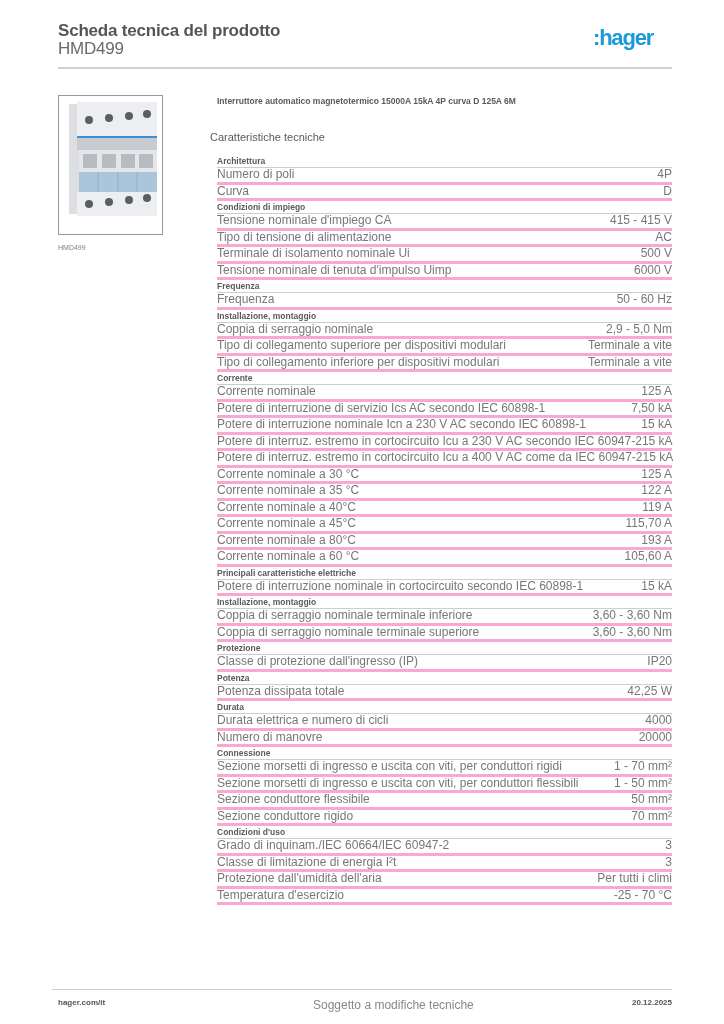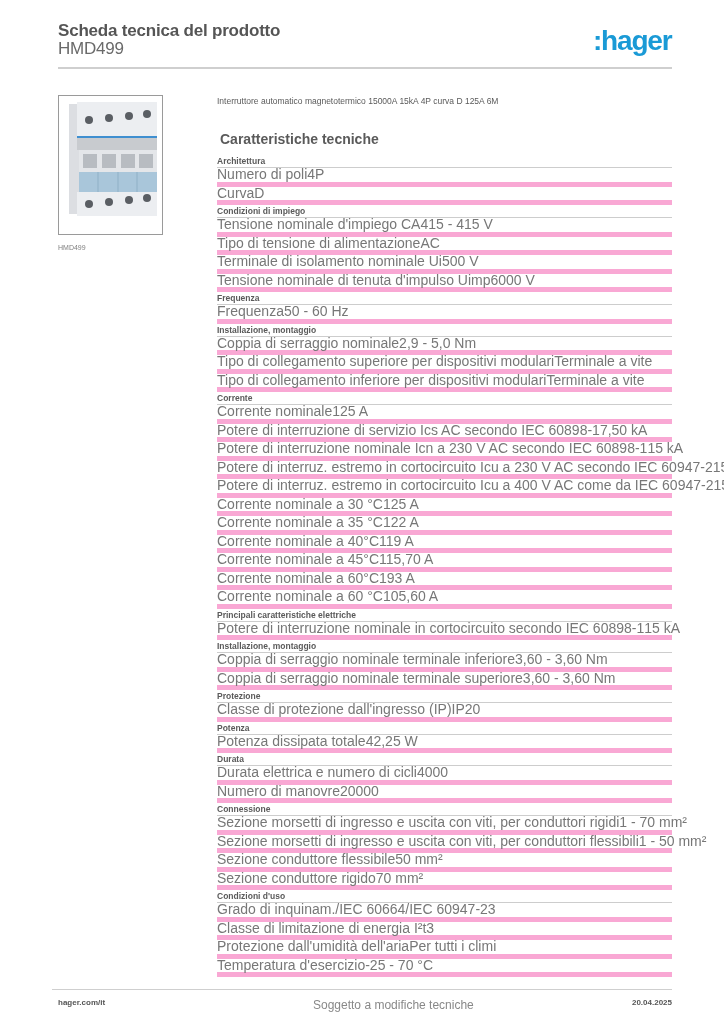--- a/index.html
+++ b/index.html
@@ -1,32 +1,32 @@
 <!DOCTYPE html>
 <html><head>
 <meta charset="utf-8">
 <style>
   html, body { margin:0; padding:0; background:#ffffff; }
   body { width:724px; height:1024px; position:relative; overflow:hidden;
          font-family:"Liberation Sans", sans-serif; color:#6b6b6b; }
   .hdr-title { position:absolute; left:58px; top:21px; font-size:17px; font-weight:bold; color:#555555; letter-spacing:-0.2px; }
   .hdr-code { position:absolute; left:58px; top:39px; font-size:17px; color:#6a6a6a; letter-spacing:-0.2px; }
-  .logo { position:absolute; left:593px; top:27px; font-size:28px; font-weight:bold; color:#1a9ad6; letter-spacing:-1.2px; line-height:1; }
+  .logo { position:absolute; left:593px; top:27px; font-size:22px; font-weight:bold; color:#1a9ad6; letter-spacing:-1.2px; line-height:1; }
   .hdr-rule { position:absolute; left:58px; top:67px; width:614px; height:2px; background:#cfcfcf; }
 
   .product-frame { position:absolute; left:58px; top:95px; width:103px; height:138px; border:1px solid #9a9a9a; background:#fff; overflow:hidden; }
   .product-caption { position:absolute; left:58px; top:244px; font-size:7px; color:#808080; }
 
-  .desc { position:absolute; left:217px; top:96px; font-size:8.5px; font-weight:normal; color:#5a5a5a; }
-  .char-title { position:absolute; left:220px; top:131px; font-size:14px; font-weight:bold; color:#5a5a5a; }
+  .desc { position:absolute; left:217px; top:96px; font-size:8.5px; font-weight:bold; color:#5a5a5a; }
+  .char-title { position:absolute; left:210px; top:131px; font-size:11px; font-weight:normal; color:#5a5a5a; }
 
   .specs { position:absolute; left:217px; top:155px; width:455px; }
   .section { }
   .sec-head { font-size:8.5px; font-weight:bold; color:#5a5a5a; height:12px; line-height:12px; border-bottom:1px solid #cdcdcd; }
-  .row { display:flex; font-size:14px; color:#777777; height:13.5px; line-height:13.5px; border-bottom:5px solid #f9a8d4; white-space:nowrap; }
+  .row { display:flex; justify-content:space-between; font-size:12px; color:#777777; height:13.5px; line-height:13.5px; border-bottom:3px solid #f9a8d4; white-space:nowrap; }
   .row .val { text-align:right; }
 
   .foot-rule { position:absolute; left:52px; top:989px; width:620px; height:1px; background:#cfcfcf; }
   .foot-left { position:absolute; left:58px; top:998px; font-size:8px; font-weight:bold; color:#555; }
   .foot-center { position:absolute; left:313px; top:998px; font-size:12px; color:#888; }
   .foot-right { position:absolute; right:52px; top:998px; font-size:8px; font-weight:bold; color:#555; }
 </style>
 </head>
 <body>
 
@@ -159,21 +159,21 @@
       </div>
       <div class="row">
         <span class="lbl">Corrente nominale a 40°C</span>
         <span class="val">119 A</span>
       </div>
       <div class="row">
         <span class="lbl">Corrente nominale a 45°C</span>
         <span class="val">115,70 A</span>
       </div>
       <div class="row">
-        <span class="lbl">Corrente nominale a 60°C</span>
+        <span class="lbl">Corrente nominale a 80°C</span>
         <span class="val">193 A</span>
       </div>
       <div class="row">
         <span class="lbl">Corrente nominale a 60 °C</span>
         <span class="val">105,60 A</span>
       </div>
     </div>
     <div class="section">
       <div class="sec-head">Principali caratteristiche elettriche</div>
       <div class="row">
@@ -253,13 +253,13 @@
       <div class="row">
         <span class="lbl">Temperatura d'esercizio</span>
         <span class="val">-25 - 70 °C</span>
       </div>
     </div>
   </div>
 
 <div class="foot-rule"></div>
 <div class="foot-left">hager.com/it</div>
 <div class="foot-center">Soggetto a modifiche tecniche</div>
-<div class="foot-right">20.04.2025</div>
+<div class="foot-right">20.12.2025</div>
 
 </body></html>

